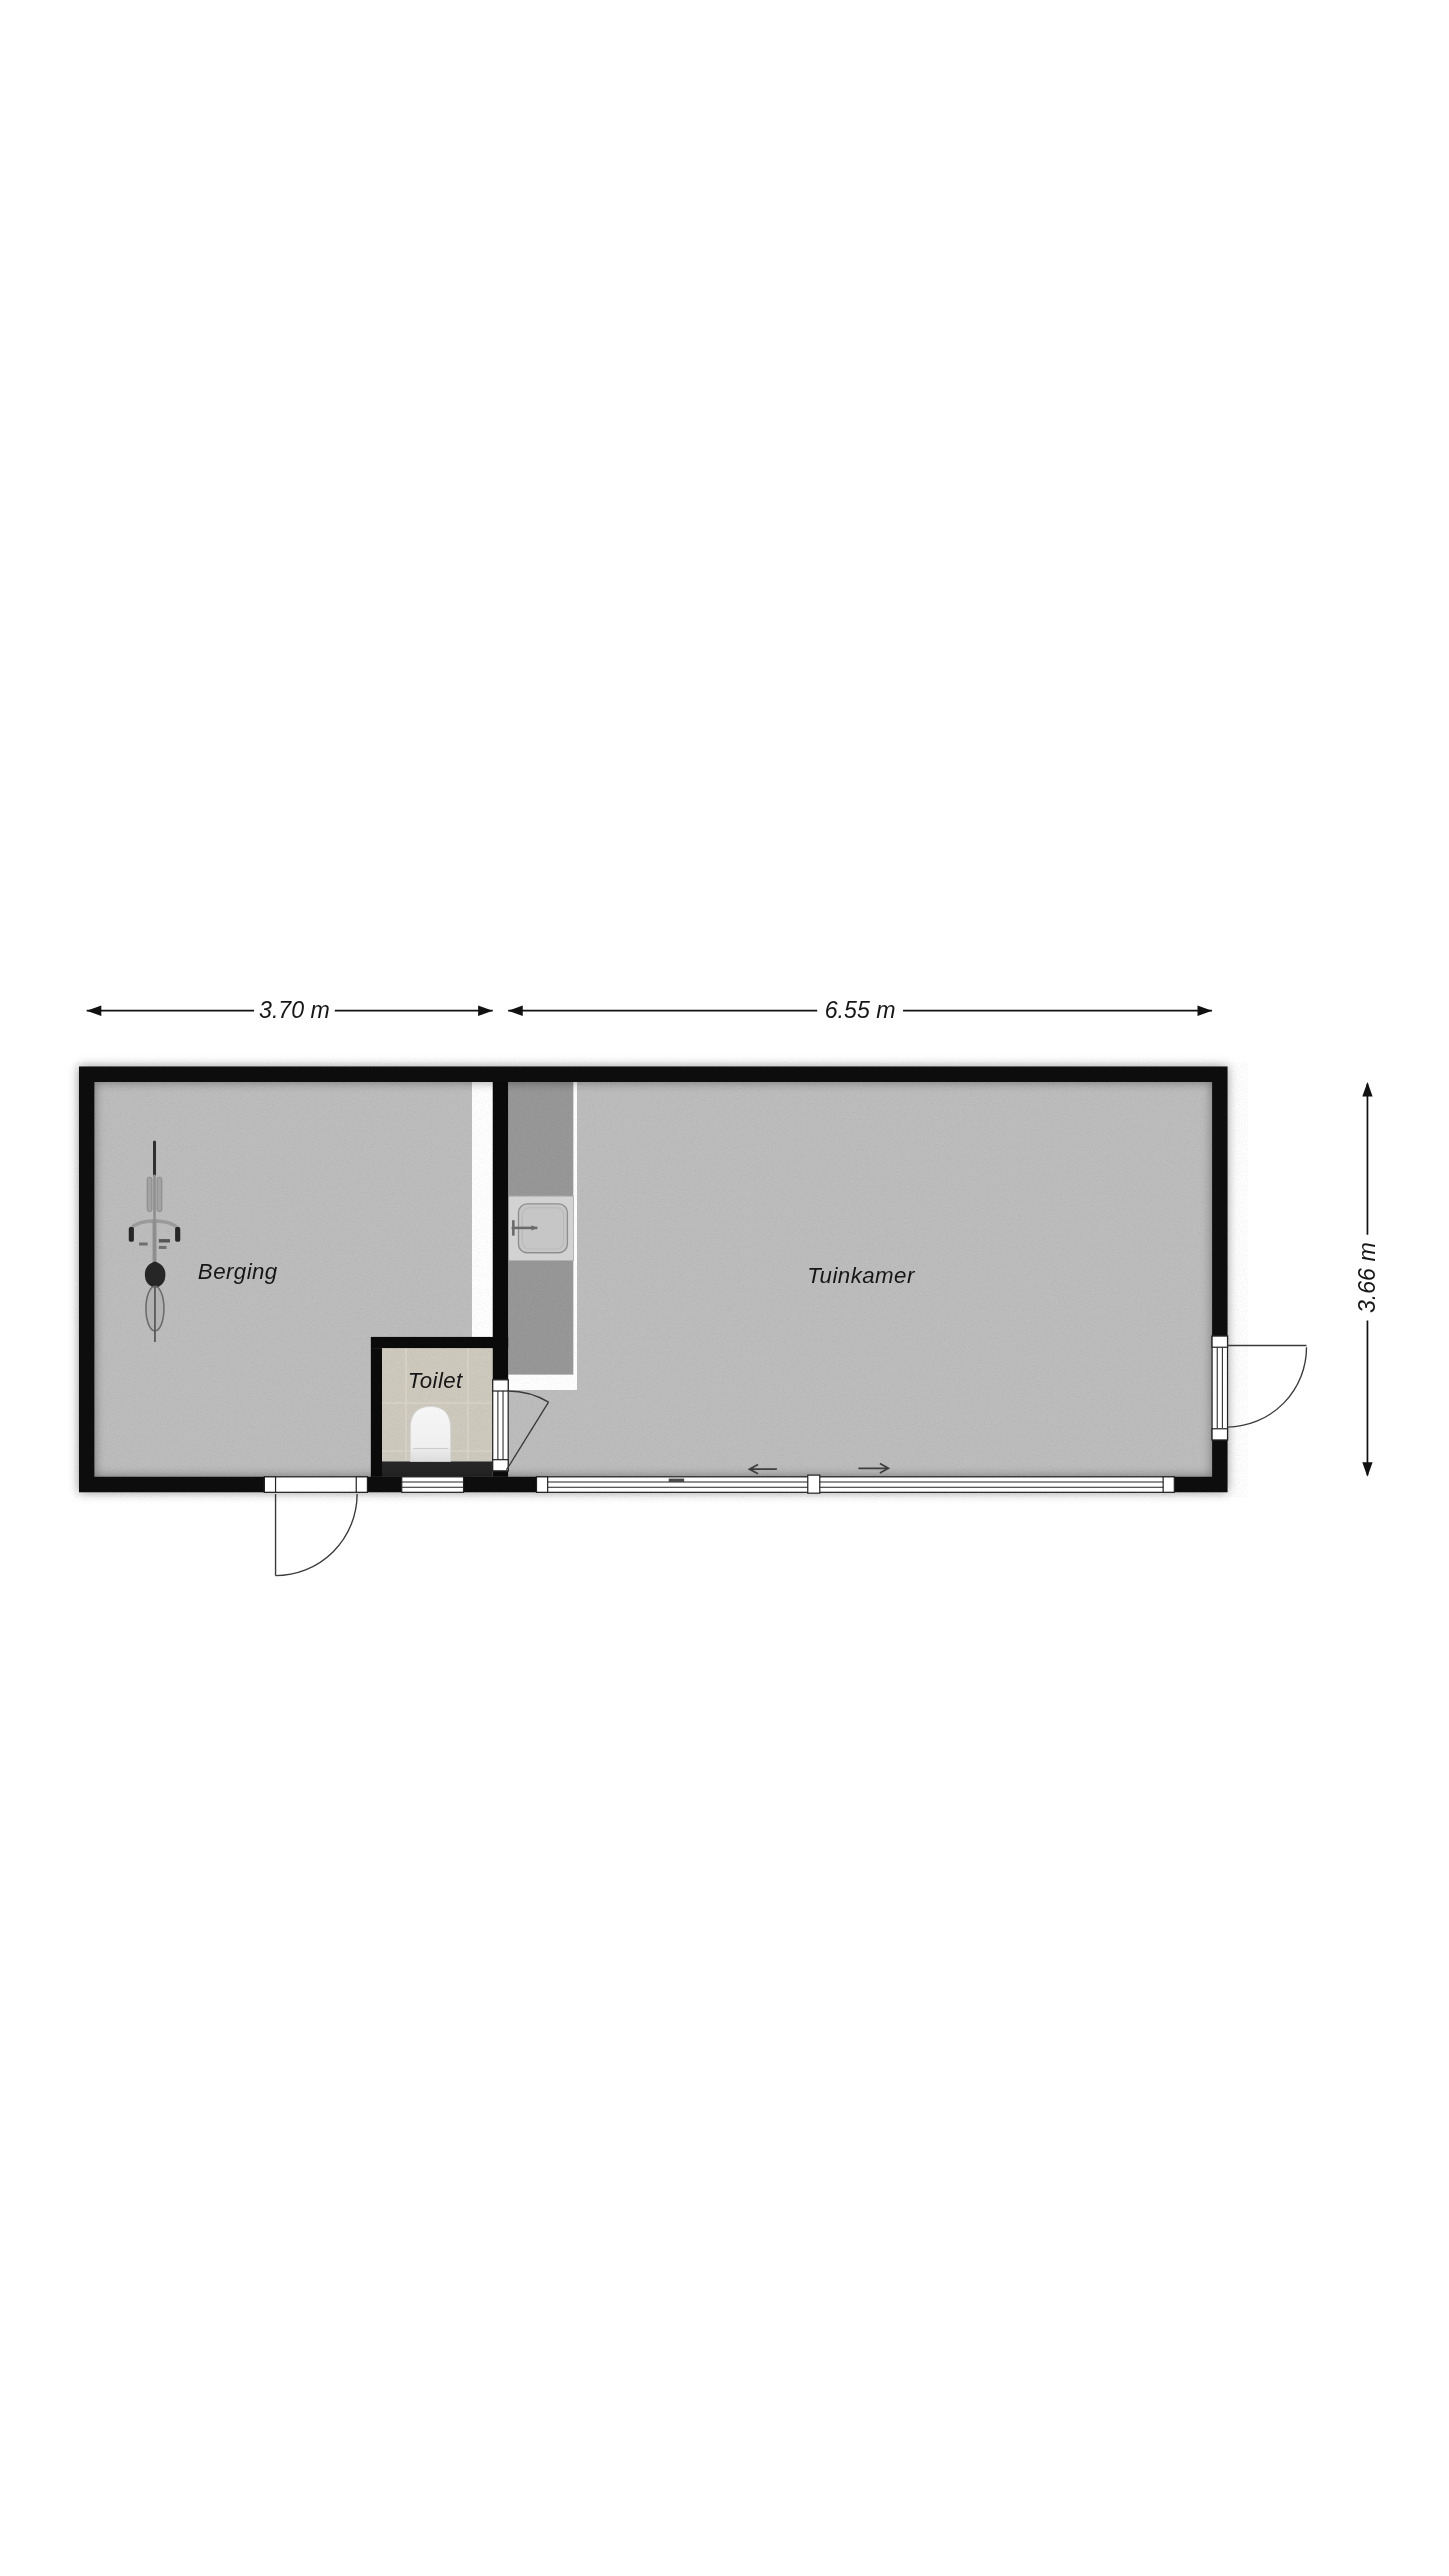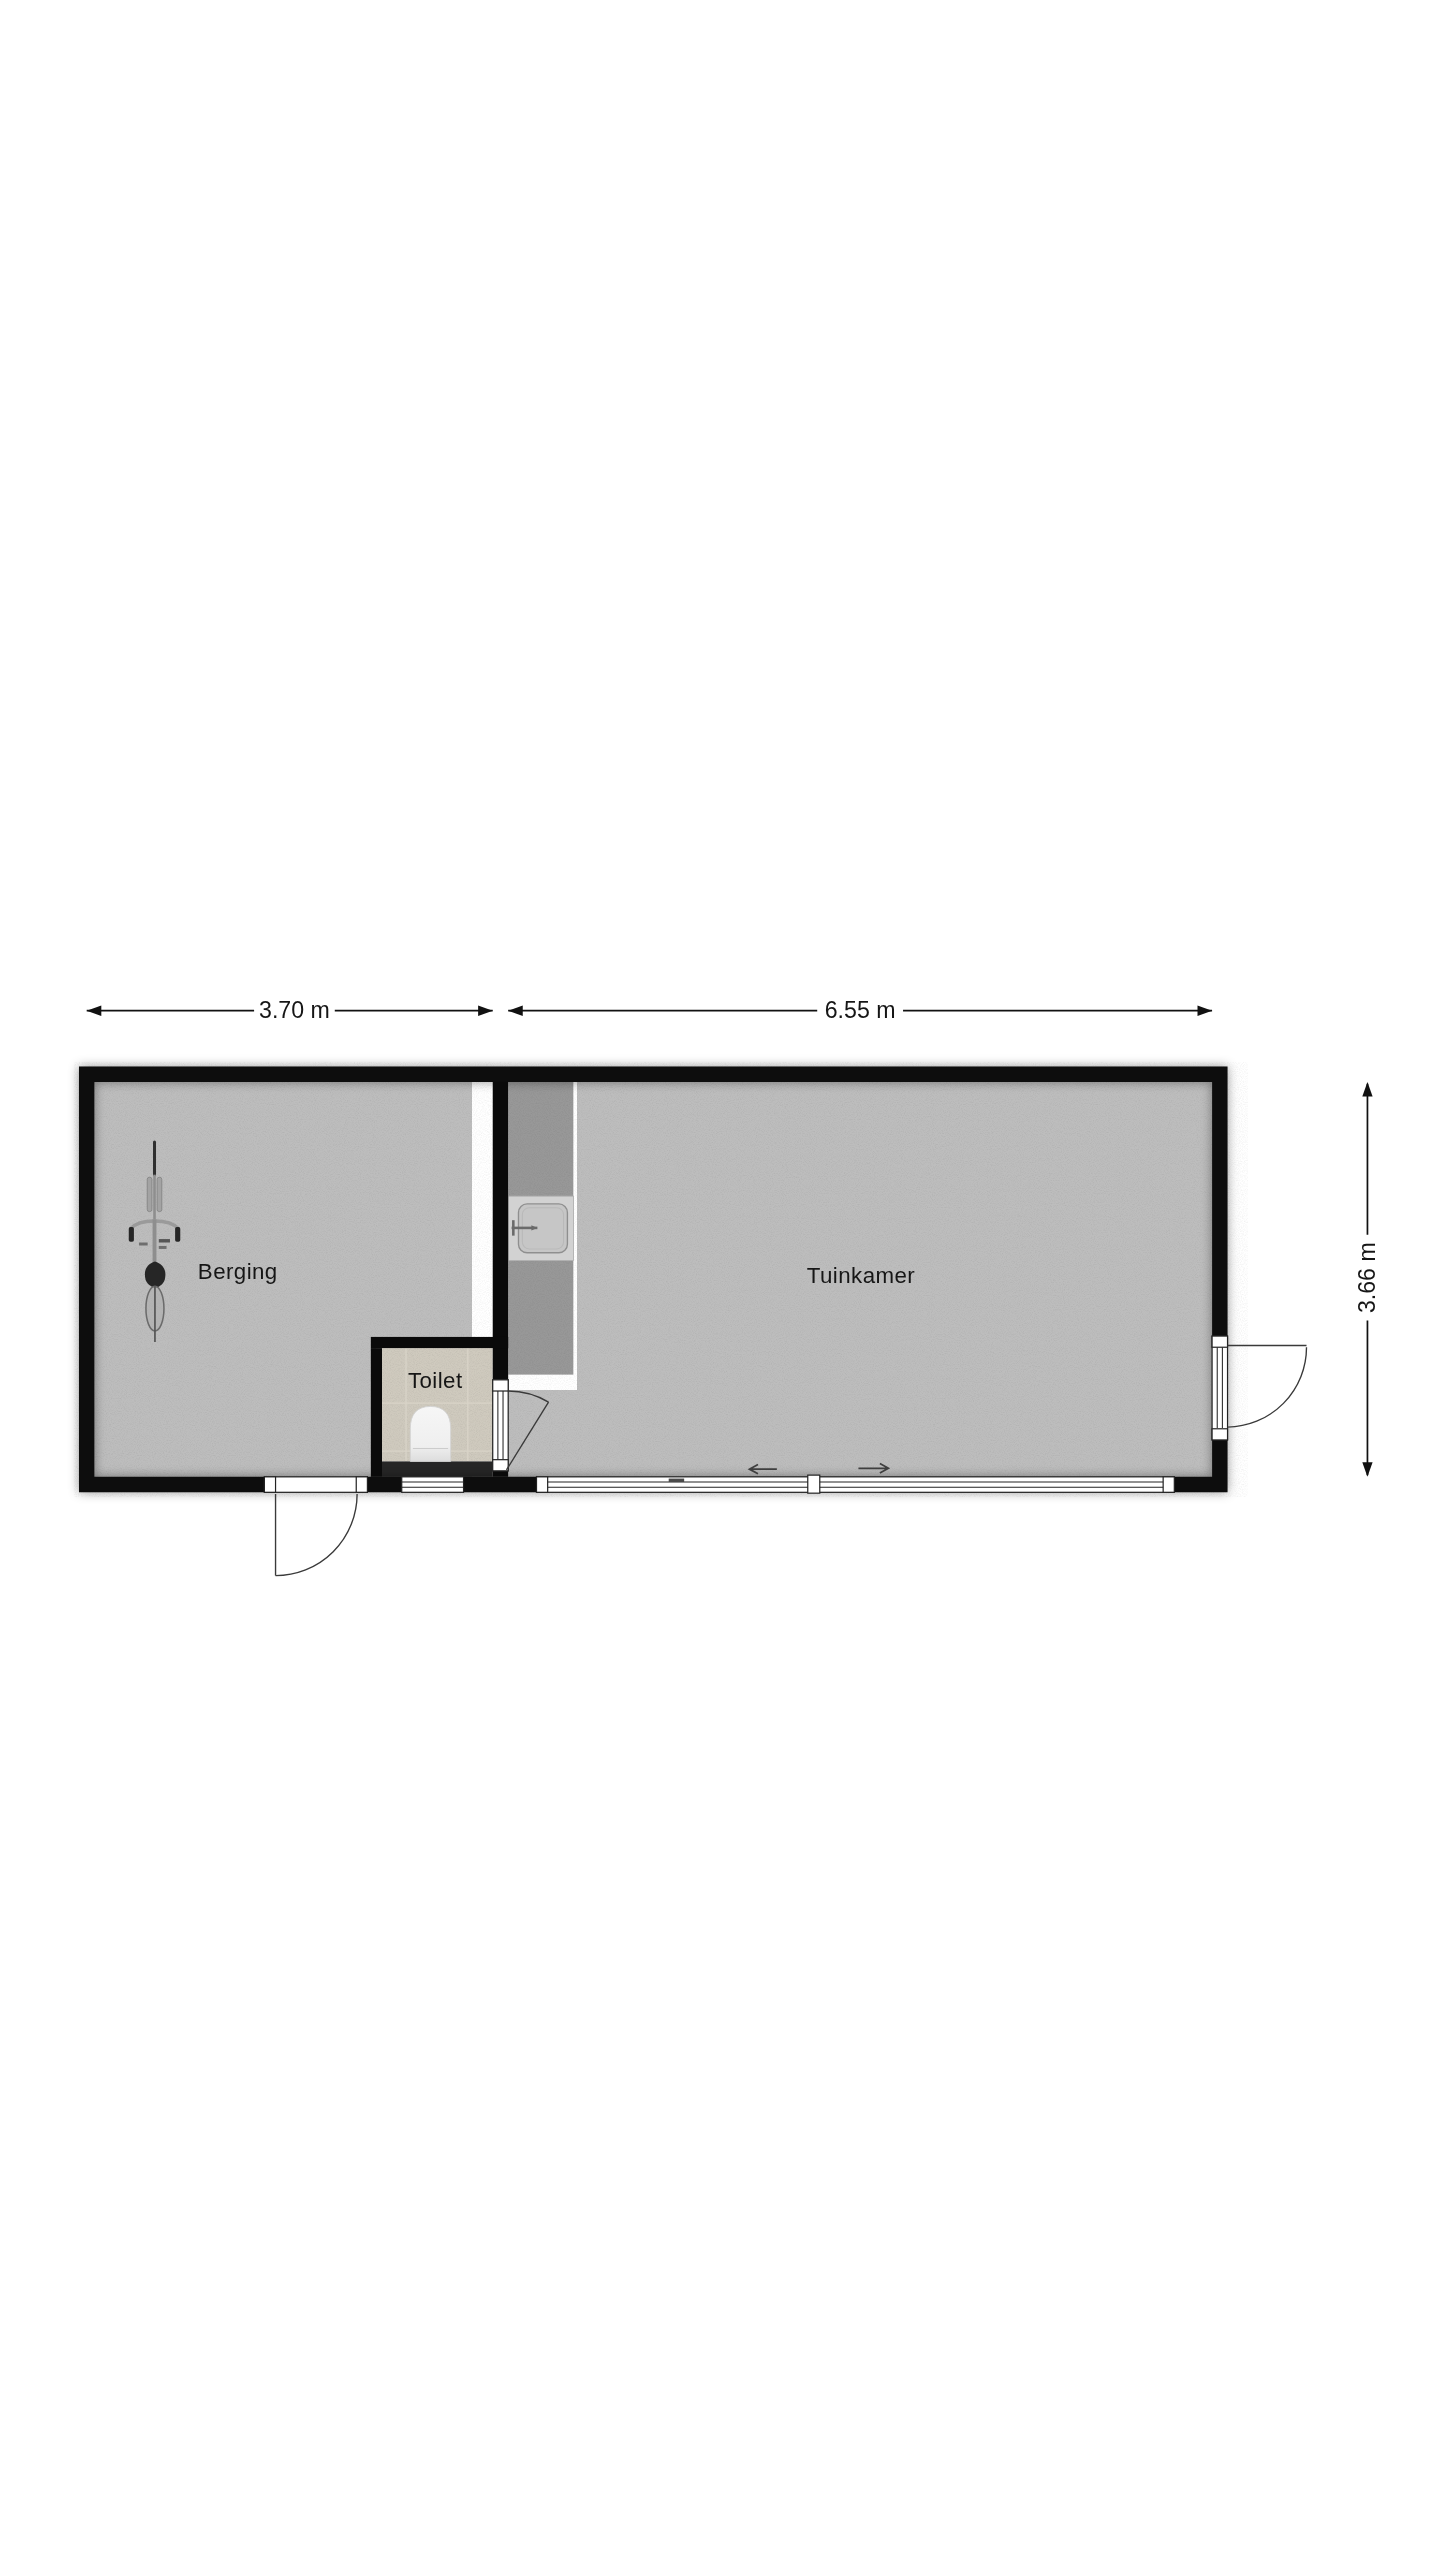--- a/index.html
+++ b/index.html
@@ -1,16 +1,16 @@
 <!DOCTYPE html>
 <html style="font-size:13.7px"><head>
 <meta charset="utf-8">
 <style>
   html,body{margin:0;padding:0;background:#ffffff;}
-  #canvas{position:relative;width:1449px;height:2576px;background:#ffffff;overflow:hidden;}
+  #canvas{position:relative;width:1449px;height:2576px;background:#ffffff;overflow:hidden;font-style:italic;}
   #plan-svg{position:absolute;left:0;top:0;}
   text{font-family:"Liberation Sans","DejaVu Sans",sans-serif;fill:#161616;}
   .room-label{font-size:26px;letter-spacing:0.5px;}
   .dim-label{font-size:27px;}
   .wall{fill:#0a0a0a;}
   .dimline{stroke:#111111;stroke-width:2;fill:none;}
   .dimarrow{fill:#111111;}
   .frame{fill:#ffffff;stroke:#222222;stroke-width:1.4;}
   .frameline{stroke:#222222;stroke-width:1.2;fill:none;}
   .swing{stroke:#3a3a3a;stroke-width:1.6;fill:none;}

